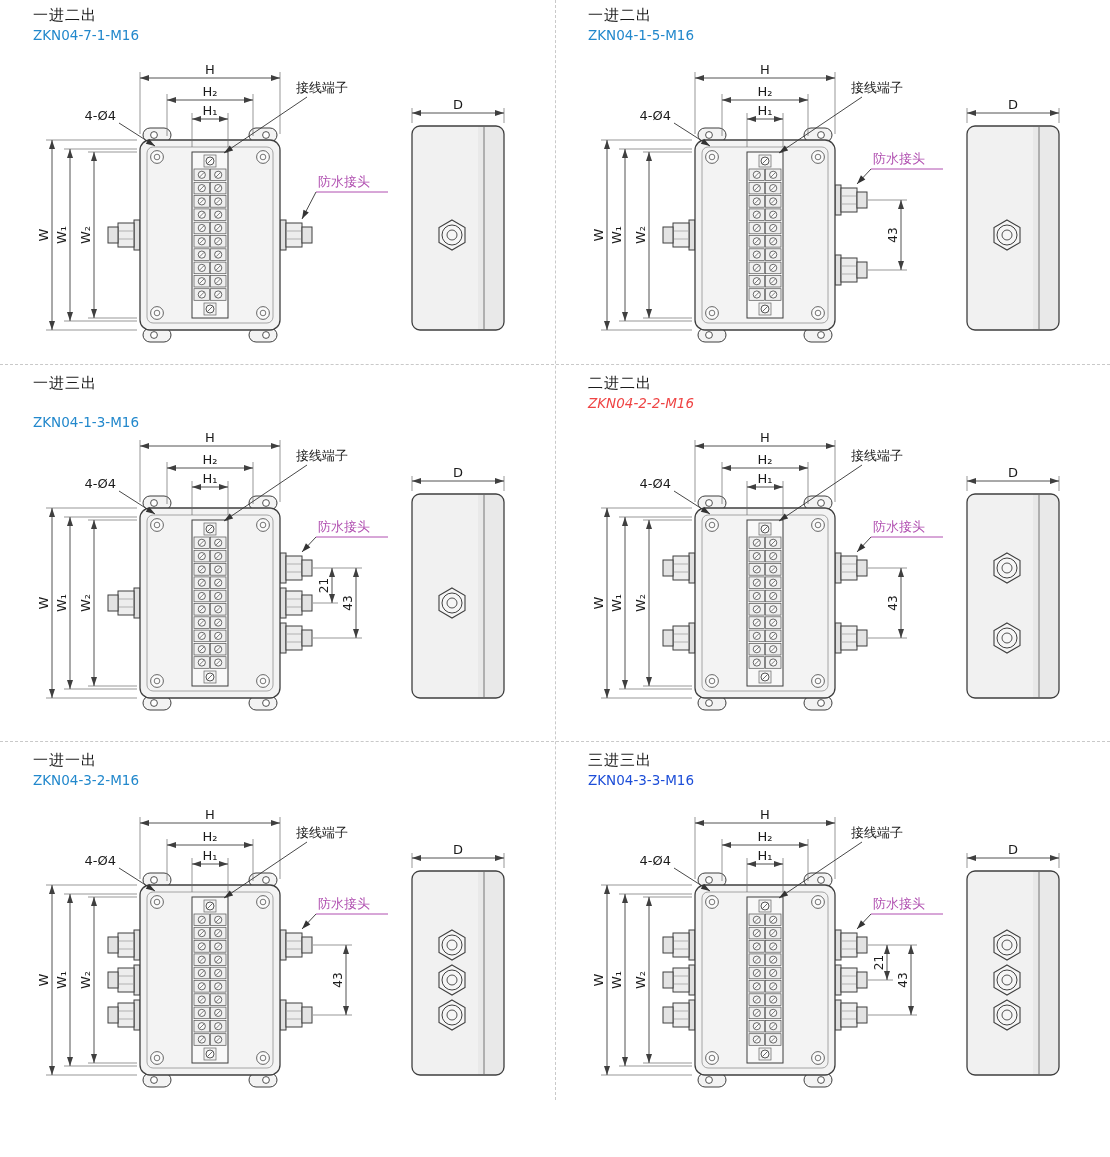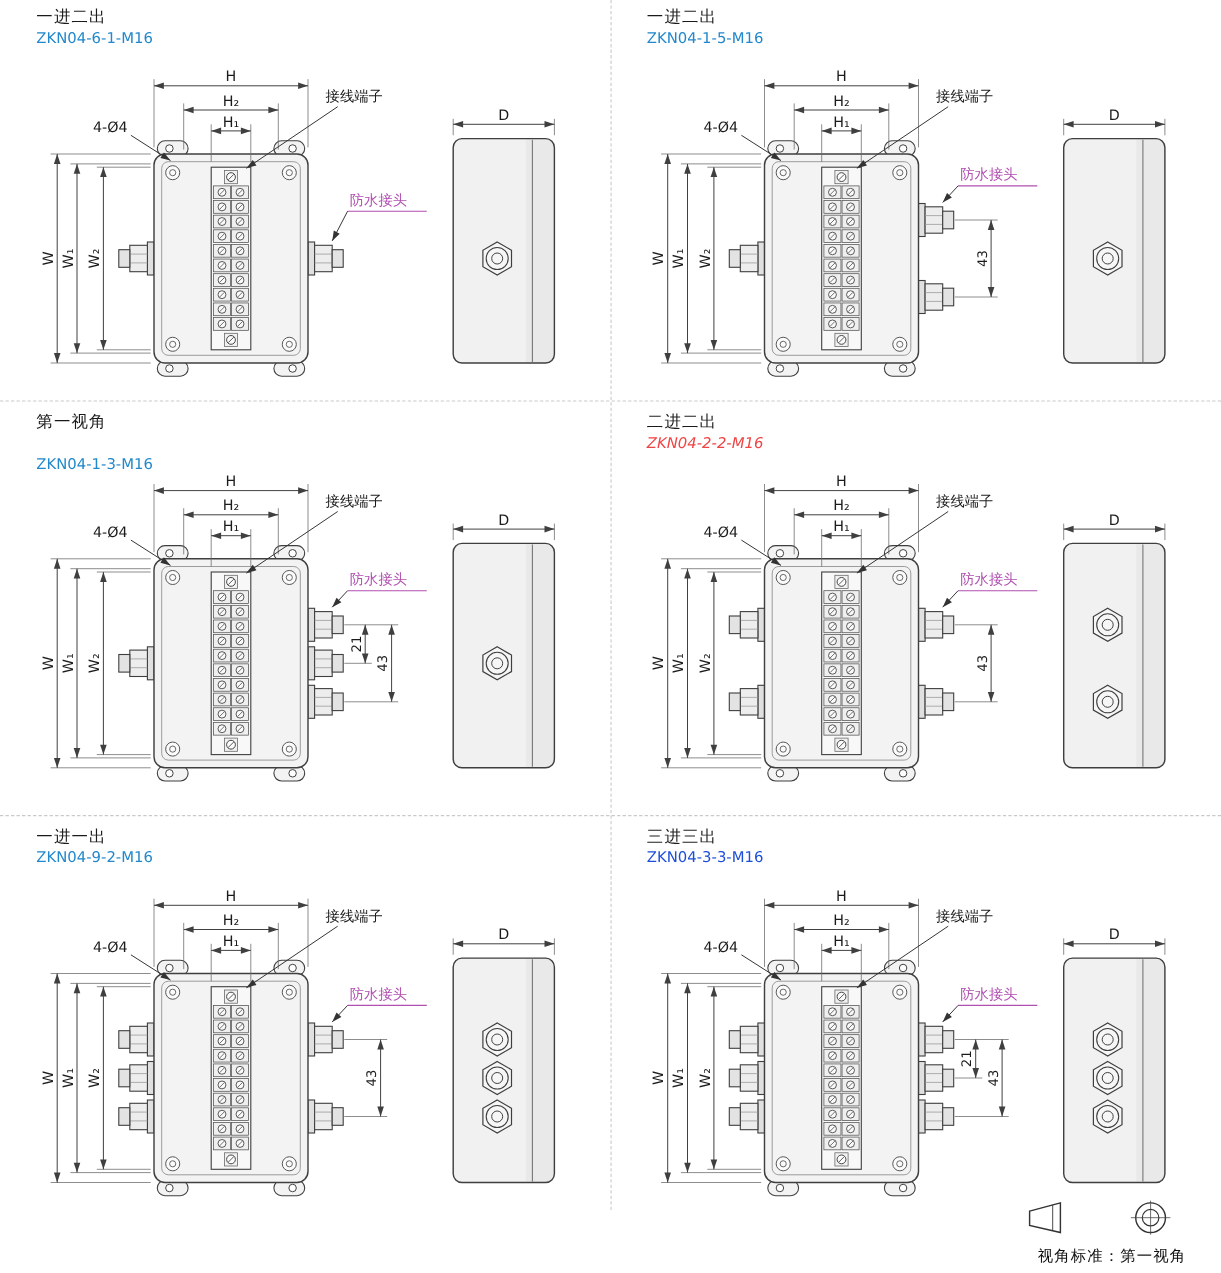--- a/index.html
+++ b/index.html
@@ -15,21 +15,21 @@
   .note-label{font-size:14px;color:#111;margin-top:2px;letter-spacing:1px;}
   svg text{font-family:"DejaVu Sans","Liberation Sans",sans-serif;}
 </style>
 </head>
 <body>
 
 <div id="wrap">
 
   <div class="panel" style="left:0;top:0">
     <div class="ptitle">一进二出</div>
-    <div class="pmodel" style="color: rgb(34, 136, 204);">ZKN04-6-1-M16</div>
+    <div class="pmodel" style="color: rgb(34, 136, 204);">ZKN04-7-1-M16</div>
     <svg class="pdraw" width="555" height="362">
         <g>
           <g>
             <rect x="143" y="128" width="28" height="14" rx="7" fill="#f3f3f3" stroke="#3f3f3f" stroke-width="1"></rect>
             <circle cx="154" cy="135" r="3.4" fill="#ffffff" stroke="#3f3f3f" stroke-width="0.9"></circle>
             <rect x="249" y="128" width="28" height="14" rx="7" fill="#f3f3f3" stroke="#3f3f3f" stroke-width="1"></rect>
             <circle cx="266" cy="135" r="3.4" fill="#ffffff" stroke="#3f3f3f" stroke-width="0.9"></circle>
             <rect x="143" y="328" width="28" height="14" rx="7" fill="#f3f3f3" stroke="#3f3f3f" stroke-width="1"></rect>
             <circle cx="154" cy="335" r="3.4" fill="#ffffff" stroke="#3f3f3f" stroke-width="0.9"></circle>
             <rect x="249" y="328" width="28" height="14" rx="7" fill="#f3f3f3" stroke="#3f3f3f" stroke-width="1"></rect>
@@ -377,21 +377,21 @@
               <polygon points="452.0,220.0 465.0,227.5 465.0,242.5 452.0,250.0 439.0,242.5 439.0,227.5" fill="#f6f6f6" stroke="#3f3f3f" stroke-width="1.1"></polygon>
               <circle cx="452" cy="235" r="10" fill="none" stroke="#3f3f3f" stroke-width="1"></circle>
               <circle cx="452" cy="235" r="5" fill="none" stroke="#3f3f3f" stroke-width="0.9"></circle>
             </g>
           </g>
         </g>
       </svg>
   </div>
 
   <div class="panel" style="left:0;top:368px">
-    <div class="ptitle">第一视角</div>
+    <div class="ptitle">一进三出</div>
     <div class="pmodel" style="color: rgb(34, 136, 204); margin-top: 19px;">ZKN04-1-3-M16</div>
     <svg class="pdraw" width="555" height="362">
         <g>
           <g>
             <rect x="143" y="128" width="28" height="14" rx="7" fill="#f3f3f3" stroke="#3f3f3f" stroke-width="1"></rect>
             <circle cx="154" cy="135" r="3.4" fill="#ffffff" stroke="#3f3f3f" stroke-width="0.9"></circle>
             <rect x="249" y="128" width="28" height="14" rx="7" fill="#f3f3f3" stroke="#3f3f3f" stroke-width="1"></rect>
             <circle cx="266" cy="135" r="3.4" fill="#ffffff" stroke="#3f3f3f" stroke-width="0.9"></circle>
             <rect x="143" y="328" width="28" height="14" rx="7" fill="#f3f3f3" stroke="#3f3f3f" stroke-width="1"></rect>
             <circle cx="154" cy="335" r="3.4" fill="#ffffff" stroke="#3f3f3f" stroke-width="0.9"></circle>
@@ -778,21 +778,21 @@
               <circle cx="452" cy="270" r="10" fill="none" stroke="#3f3f3f" stroke-width="1"></circle>
               <circle cx="452" cy="270" r="5" fill="none" stroke="#3f3f3f" stroke-width="0.9"></circle>
             </g>
           </g>
         </g>
       </svg>
   </div>
 
   <div class="panel" style="left:0;top:745px">
     <div class="ptitle">一进一出</div>
-    <div class="pmodel" style="color: rgb(34, 136, 204);">ZKN04-9-2-M16</div>
+    <div class="pmodel" style="color: rgb(34, 136, 204);">ZKN04-3-2-M16</div>
     <svg class="pdraw" width="555" height="362">
         <g>
           <g>
             <rect x="143" y="128" width="28" height="14" rx="7" fill="#f3f3f3" stroke="#3f3f3f" stroke-width="1"></rect>
             <circle cx="154" cy="135" r="3.4" fill="#ffffff" stroke="#3f3f3f" stroke-width="0.9"></circle>
             <rect x="249" y="128" width="28" height="14" rx="7" fill="#f3f3f3" stroke="#3f3f3f" stroke-width="1"></rect>
             <circle cx="266" cy="135" r="3.4" fill="#ffffff" stroke="#3f3f3f" stroke-width="0.9"></circle>
             <rect x="143" y="328" width="28" height="14" rx="7" fill="#f3f3f3" stroke="#3f3f3f" stroke-width="1"></rect>
             <circle cx="154" cy="335" r="3.4" fill="#ffffff" stroke="#3f3f3f" stroke-width="0.9"></circle>
             <rect x="249" y="328" width="28" height="14" rx="7" fill="#f3f3f3" stroke="#3f3f3f" stroke-width="1"></rect>
@@ -1216,29 +1216,14 @@
             </g>
           </g>
         </g>
       </svg>
   </div>
 
   <div class="vsep" style="border-color: rgb(201, 201, 201);"></div>
   <div class="hsep" style="top: 364px; border-color: rgb(201, 201, 201);"></div>
   <div class="hsep" style="top: 741px; border-color: rgb(201, 201, 201);"></div>
 
-  <div class="note">
-    <svg width="170" height="36">
-      <g>
-        <path d="M10 10 L38 2.5 L38 29.5 L10 23 Z" fill="none" stroke="#333" stroke-width="1.3"></path>
-        <line x1="31" y1="4.4" x2="31" y2="27.6" stroke="#333" stroke-width="0.8"></line>
-      </g>
-      <g>
-        <circle cx="120" cy="16" r="13.5" fill="none" stroke="#333" stroke-width="1.3"></circle>
-        <circle cx="120" cy="16" r="7.5" fill="none" stroke="#333" stroke-width="1.1"></circle>
-        <line x1="102" y1="16" x2="138" y2="16" stroke="#444" stroke-width="0.7"></line>
-        <line x1="120" y1="0.5" x2="120" y2="31.5" stroke="#444" stroke-width="0.7"></line>
-      </g>
-    </svg>
-    <div class="note-label">视角标准：第一视角</div>
-  </div>
 
 </div>
 
 </body></html>

